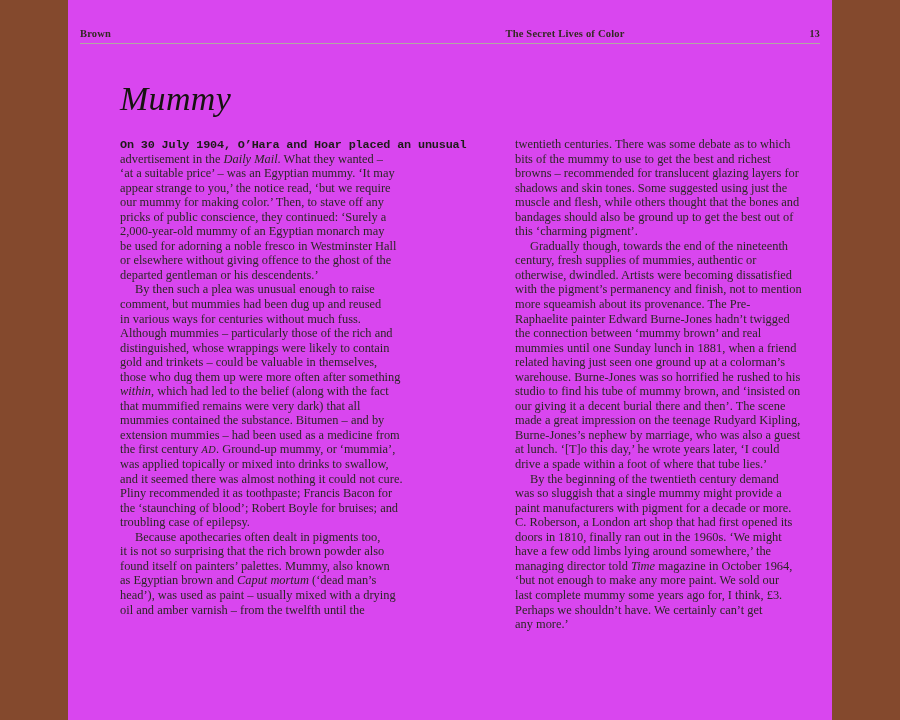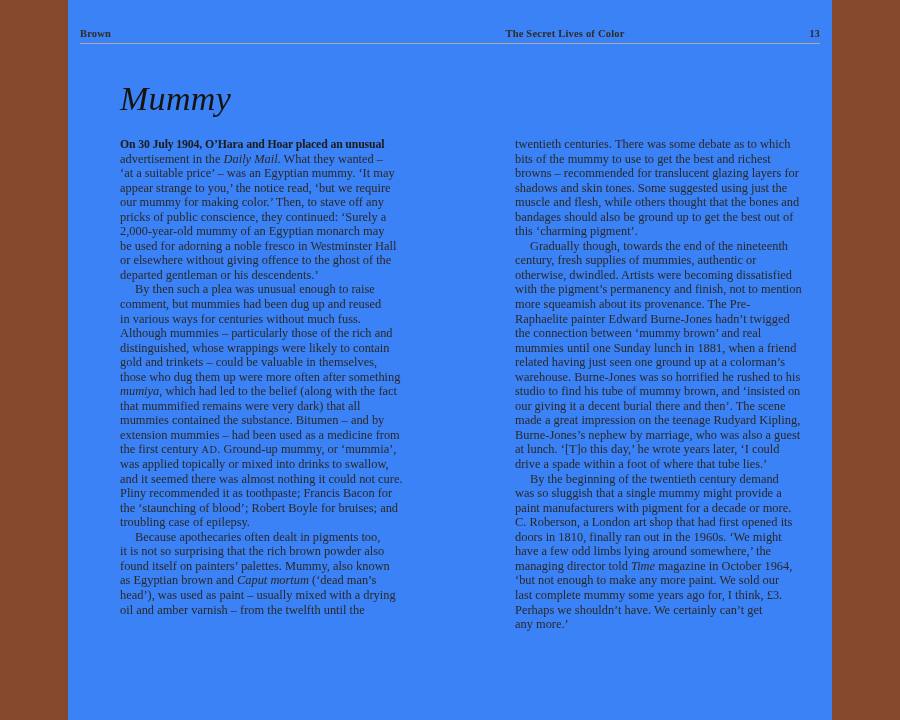--- a/index.html
+++ b/index.html
@@ -6,21 +6,21 @@
   body{
     width:900px;height:720px;position:relative;overflow:hidden;
     background:#ffffff;
     font-family:"Liberation Serif","DejaVu Serif",serif;
   }
   .band{position:absolute;top:0;bottom:0;width:68px;background:#84492D;}
   .band-left{left:0;}
   .band-right{right:0;}
   .page{
     position:absolute;left:68px;right:68px;top:0;bottom:0;
-    background:#3b82f6;color:#262421;
+    background:#d946ef;color:#262421;
   }
   .rh-item{
     position:absolute;top:28px;font-size:10.5px;line-height:11px;
     font-weight:bold;color:#322a21;letter-spacing:0.2px;
   }
   .rh-left{left:12px;}
   .rh-center{left:497px;transform:translateX(-50%);}
   .rh-page{right:12px;font-size:10px;}
   .rh-rule{
     position:absolute;left:12px;right:12px;top:43px;height:1px;
@@ -34,25 +34,25 @@
   .col{
     position:absolute;top:137px;
     font-size:12.4px;line-height:14.55px;
     white-space:nowrap;color:#2b2825;
   }
   .col-left{left:52px;}
   .col-right{left:447px;}
   .tl{height:14.55px;}
   .tl.ind{padding-left:15px;}
   .lb{
-    font-family:Liberation Serif, serif;
+    font-family:Liberation Mono, monospace;
     font-weight:700;font-size:11.8px;letter-spacing:-0.15px;color:#1d1b18;
   }
   i{font-style:italic;margin-top:16px;}
-  .sc{font-size:10.3px;letter-spacing:0.4px;}
+  .sc{font-size:10.3px;letter-spacing:0.4px;font-style:italic;}
 </style>
 </head>
 <body>
 
 <div class="band band-left" style="background-color: rgb(132, 73, 45);"></div>
 <div class="band band-right" style="background-color: rgb(132, 73, 45);"></div>
 
 <div class="page">
   <div class="rh-item rh-left">Brown</div>
   <div class="rh-item rh-center">The Secret Lives of Color</div>
@@ -73,21 +73,21 @@
         <div class="tl">be used for adorning a noble fresco in Westminster Hall</div>
         <div class="tl">or elsewhere without giving offence to the ghost of the</div>
         <div class="tl">departed gentleman or his descendents.’</div>
         <div class="tl ind">By then such a plea was unusual enough to raise</div>
         <div class="tl">comment, but mummies had been dug up and reused</div>
         <div class="tl">in various ways for centuries without much fuss.</div>
         <div class="tl">Although mummies – particularly those of the rich and</div>
         <div class="tl">distinguished, whose wrappings were likely to contain</div>
         <div class="tl">gold and trinkets – could be valuable in themselves,</div>
         <div class="tl">those who dug them up were more often after something</div>
-        <div class="tl"><i>mumiya</i>, which had led to the belief (along with the fact</div>
+        <div class="tl"><i>within</i>, which had led to the belief (along with the fact</div>
         <div class="tl">that mummified remains were very dark) that all</div>
         <div class="tl">mummies contained the substance. Bitumen – and by</div>
         <div class="tl">extension mummies – had been used as a medicine from</div>
         <div class="tl">the first century <span class="sc">AD</span>. Ground-up mummy, or ‘mummia’,</div>
         <div class="tl">was applied topically or mixed into drinks to swallow,</div>
         <div class="tl">and it seemed there was almost nothing it could not cure.</div>
         <div class="tl">Pliny recommended it as toothpaste; Francis Bacon for</div>
         <div class="tl">the ‘staunching of blood’; Robert Boyle for bruises; and</div>
         <div class="tl">troubling case of epilepsy.</div>
         <div class="tl ind">Because apothecaries often dealt in pigments too,</div>

